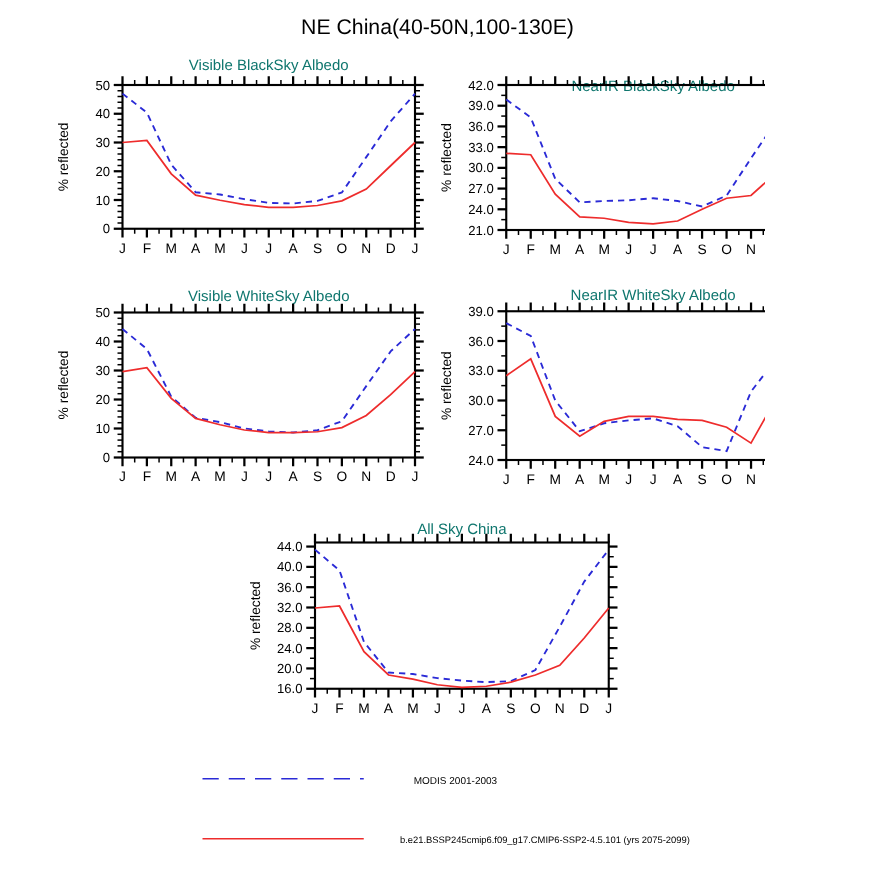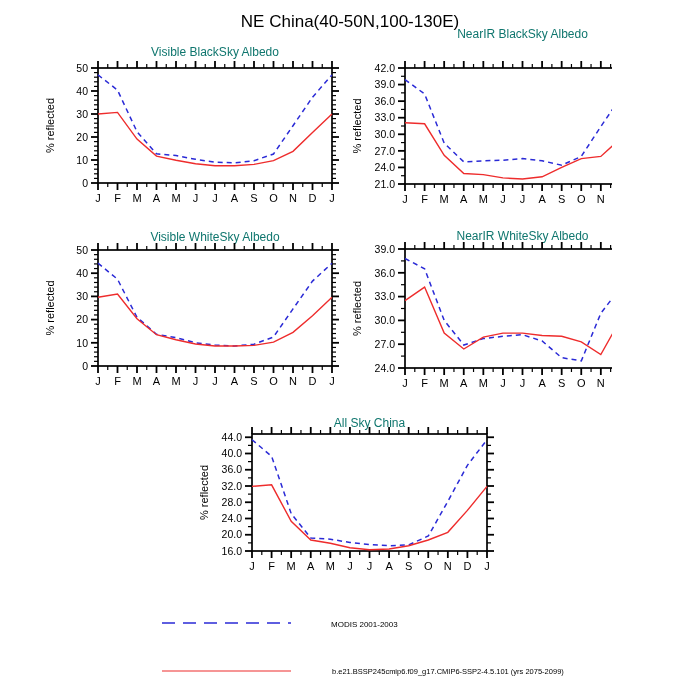--- a/index.html
+++ b/index.html
@@ -4,30 +4,30 @@
 <style>
   html,body{margin:0;padding:0;background:#ffffff;}
   body{font-family:"Liberation Sans","DejaVu Sans",sans-serif;}
   .canvas{position:relative;width:612px;height:700px;background:#ffffff;overflow:hidden;}
   .main-title{position:absolute;top:12px;left:0;width:700px;text-align:center;
               font-size:17px;color:#000;letter-spacing:0px;}
   .chart-title{position:absolute;text-align:center;font-size:12px;color:#0f766e;}
   #plot-svg{position:absolute;top:0;left:0;}
   .legend-label{position:absolute;color:#000;white-space:nowrap;}
   #legend-label-modis{left:296px;top:620px;font-size:8px;padding-left:35px;}
-  #legend-label-model{left:292px;top:667px;font-size:7.5px;padding-left:40px;}
+  #legend-label-model{left:280px;top:667px;font-size:7.5px;padding-left:40px;}
 </style>
 </head>
 <body>
 
 <div class="canvas">
   <div class="main-title">NE China(40-50N,100-130E)</div>
 
   <div class="chart-title" style="left:98px;top:45px;width:234px;">Visible BlackSky Albedo</div>
-  <div class="chart-title" style="left:405px;top:27px;width:235px;">NearIR BlackSky Albedo</div>
+  <div class="chart-title" style="left:405px;top:62px;width:235px;">NearIR BlackSky Albedo</div>
   <div class="chart-title" style="left:98px;top:230px;width:234px;">Visible WhiteSky Albedo</div>
   <div class="chart-title" style="left:405px;top:229px;width:235px;">NearIR WhiteSky Albedo</div>
   <div class="chart-title" style="left:252px;top:416px;width:235px;">All Sky China</div>
 
   <svg id="plot-svg" width="700" height="700">
       <g>
         <rect x="98" y="68" width="234" height="115" fill="none" stroke="#000000" stroke-width="1.7"></rect>
         <line x1="98" y1="183" x2="98" y2="190" stroke="#000000" stroke-width="1.8"></line>
         <line x1="98" y1="68" x2="98" y2="61" stroke="#000000" stroke-width="1.8"></line>
         <text x="98" y="202" text-anchor="middle" font-size="11px" fill="#000">J</text>

